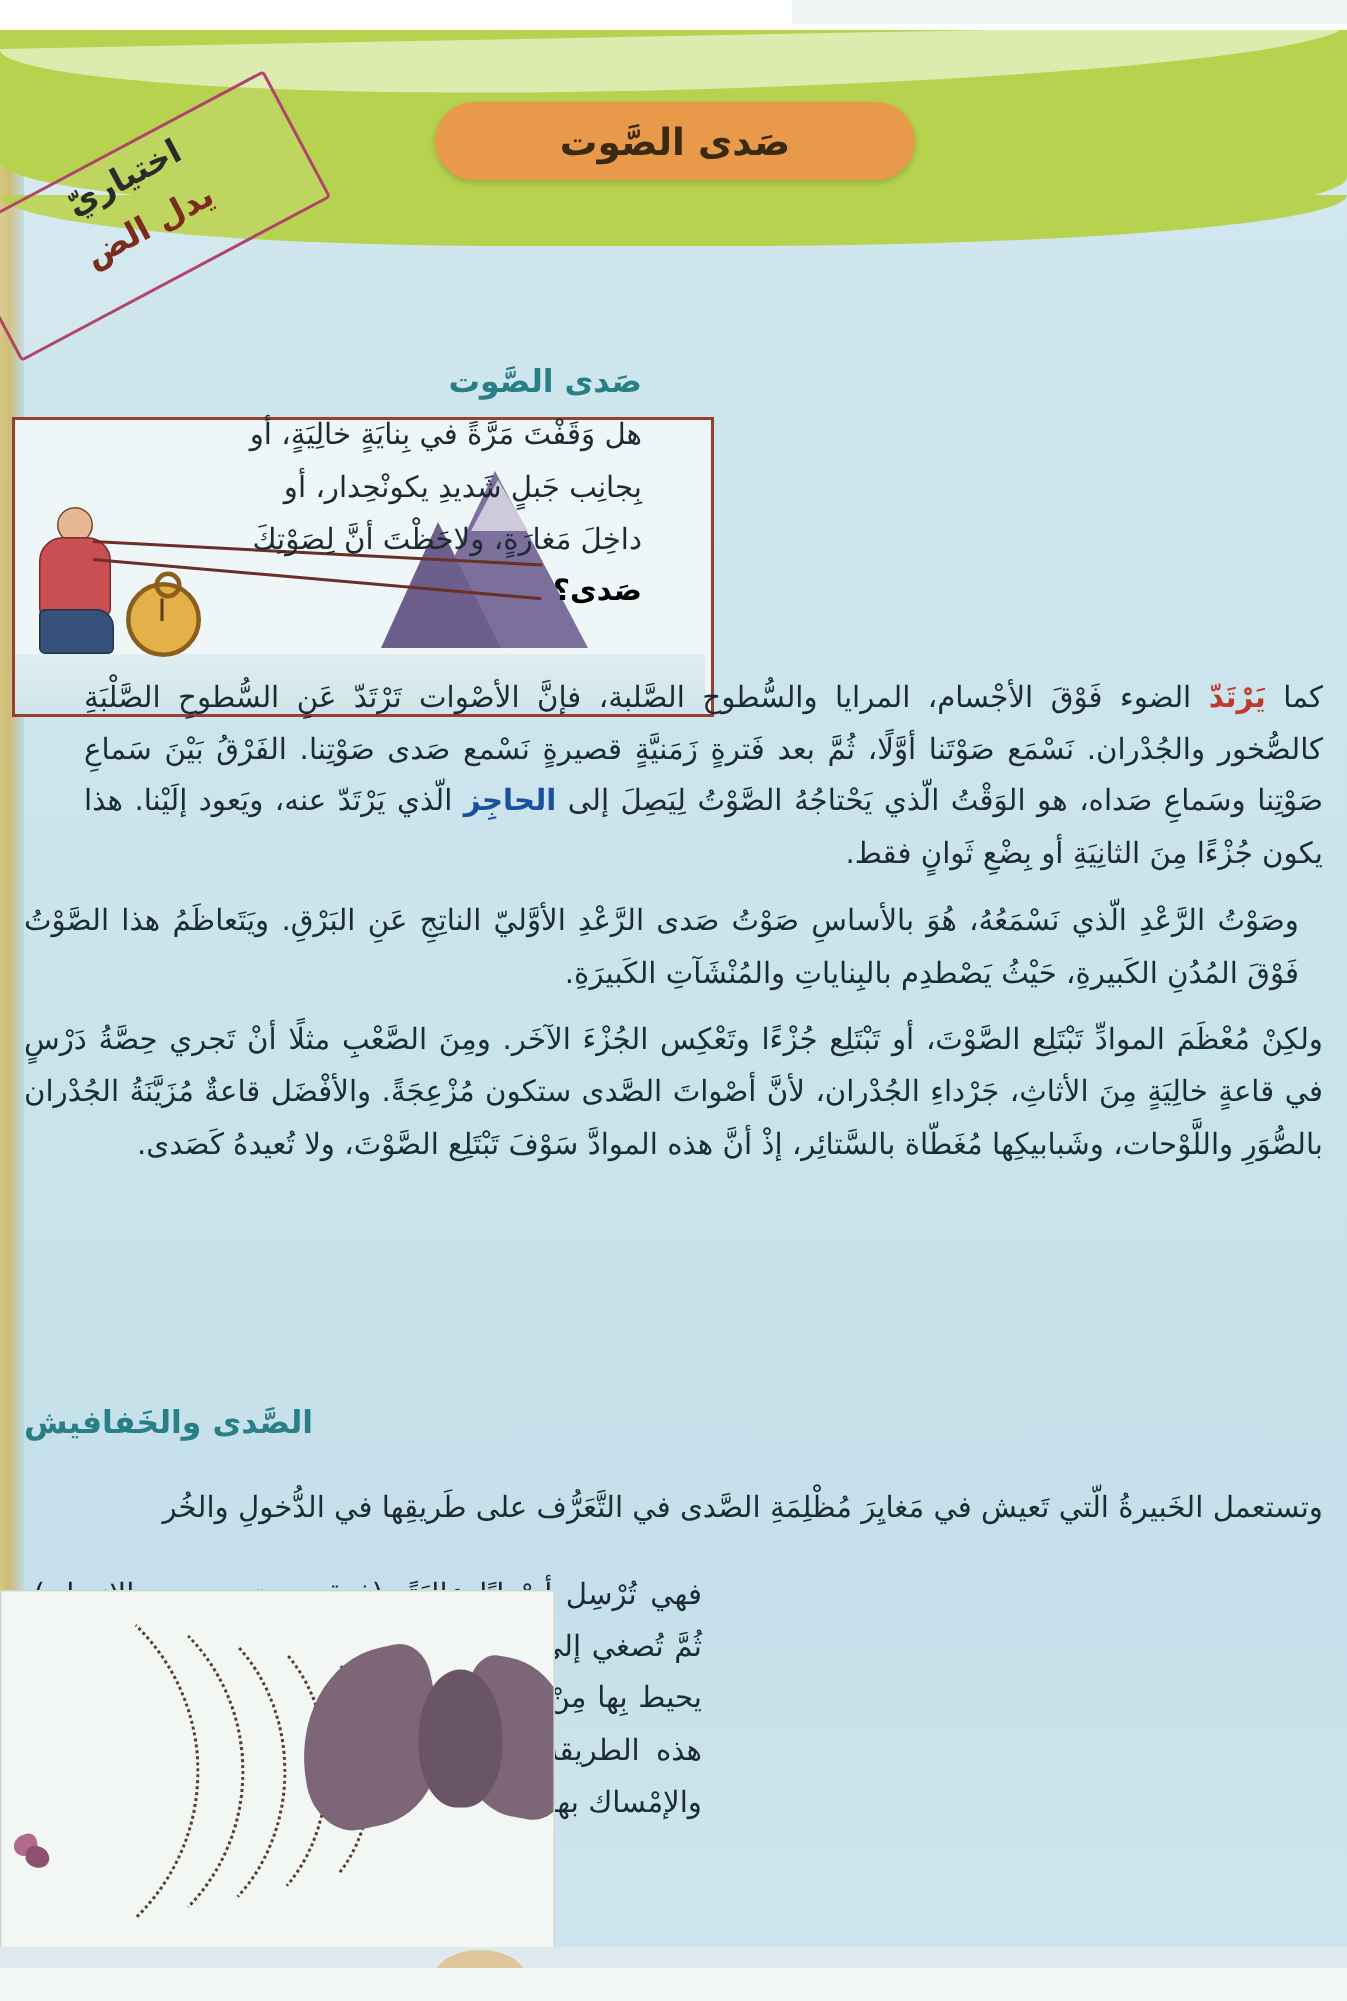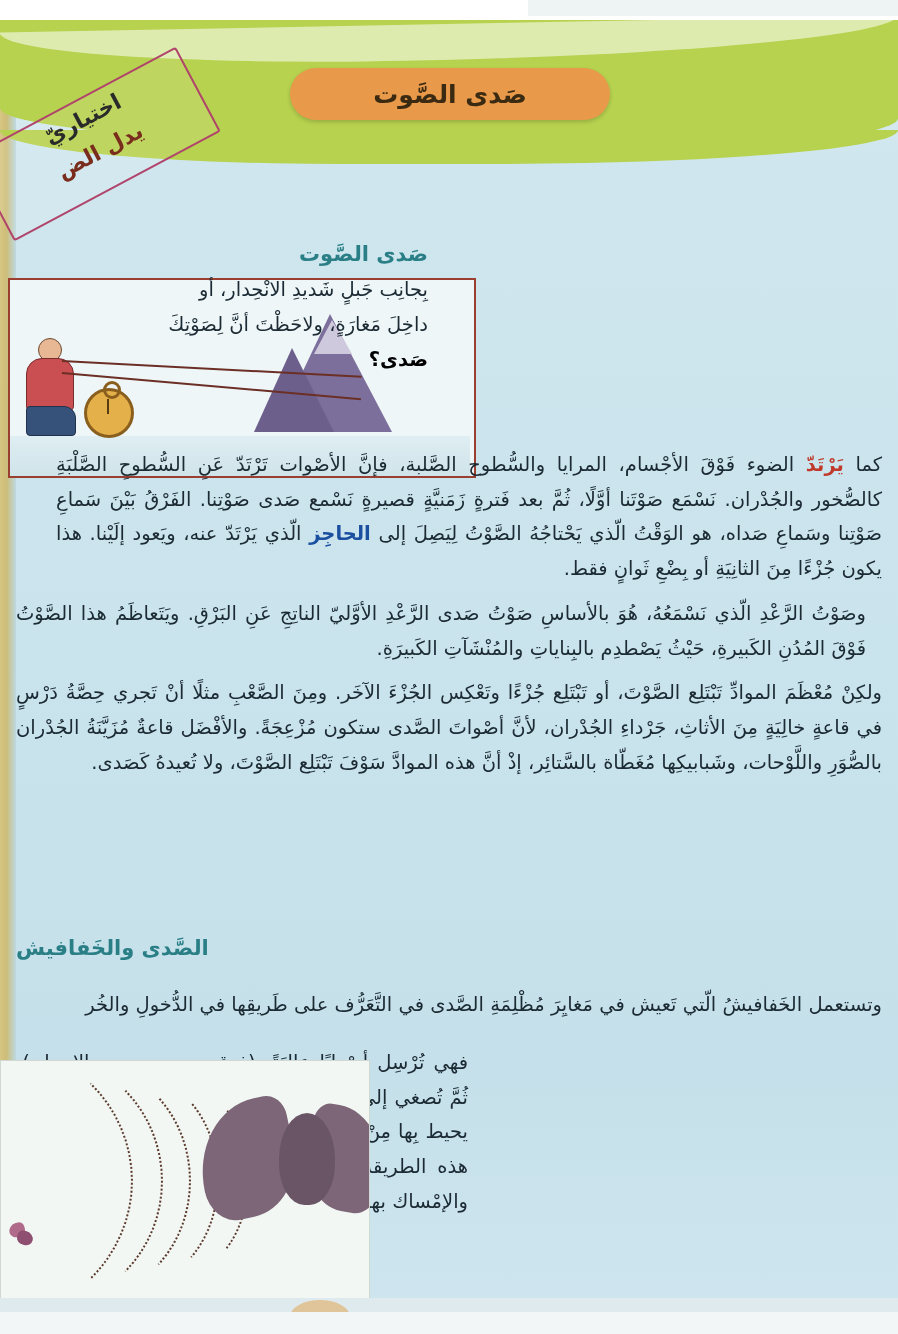--- a/index.html
+++ b/index.html
@@ -256,35 +256,36 @@
   </div>
   <div class="ray" style="left:52px;top:80px;width:300px;transform:rotate(3deg);"></div>
   <div class="ray" style="left:52px;top:92px;width:300px;transform:rotate(5deg);"></div>
   <div class="clock">
       <div class="ring"></div>
     </div>
 </div>
 
 <div class="txt block-intro">
   <div class="hd">صَدى الصَّوت</div>
-  <div>بِجانِب جَبلٍ شَديدِ الانْحِدار، أو</div>
+  <div>هل وَقَفْتَ مَرَّةً في بِنايَةٍ خالِيَةٍ، أو</div>
+  <div>بِجانِب جَبلٍ شَديدِ يكونْحِدار، أو</div>
   <div>داخِلَ مَغارَةٍ، ولاحَظْتَ أنَّ لِصَوْتِكَ</div>
   <div class="hd-red">صَدى؟</div>
 </div>
 
 <div class="txt block-main">
   <p style="margin:0 0 10px 0;padding-left:40px;">
     <span>كما </span><span class="accent-red">يَرْتَدّ</span><span> الضوء فَوْقَ الأجْسام، المرايا والسُّطوح الصَّلبة، فإنَّ الأصْوات تَرْتَدّ عَنِ السُّطوحِ الصَّلْبَةِ كالصُّخور والجُدْران. نَسْمَع صَوْتَنا أوَّلًا، ثُمَّ بعد فَترةٍ زَمَنيَّةٍ قصيرةٍ نَسْمع صَدى صَوْتِنا. الفَرْقُ بَيْنَ سَماعِ صَوْتِنا وسَماعِ صَداه، هو الوَقْتُ الّذي يَحْتاجُهُ الصَّوْتُ لِيَصِلَ إلى </span><span class="accent-blue">الحاجِز</span><span> الّذي يَرْتَدّ عنه، ويَعود إلَيْنا. هذا يكون جُزْءًا مِنَ الثانِيَةِ أو بِضْعِ ثَوانٍ فقط.</span>
   </p>
   <p style="margin:0 16px 10px 0;">وصَوْتُ الرَّعْدِ الّذي نَسْمَعُهُ، هُوَ بالأساسِ صَوْتُ صَدى الرَّعْدِ الأوَّليّ الناتِجِ عَنِ البَرْقِ. ويَتَعاظَمُ هذا الصَّوْتُ فَوْقَ المُدُنِ الكَبيرةِ، حَيْثُ يَصْطدِم بالبِناياتِ والمُنْشَآتِ الكَبيرَةِ.</p>
   <p style="margin:0;">ولكِنْ مُعْظَمَ الموادِّ تَبْتَلِع الصَّوْتَ، أو تَبْتَلِع جُزْءًا وتَعْكِس الجُزْءَ الآخَر. ومِنَ الصَّعْبِ مثلًا أنْ تَجري حِصَّةُ دَرْسٍ في قاعةٍ خالِيَةٍ مِنَ الأثاثِ، جَرْداءِ الجُدْران، لأنَّ أصْواتَ الصَّدى ستكون مُزْعِجَةً. والأفْضَل قاعةٌ مُزَيَّنَةُ الجُدْران بالصُّوَرِ واللَّوْحات، وشَبابيكِها مُغَطّاة بالسَّتائِر، إذْ أنَّ هذه الموادَّ سَوْفَ تَبْتَلِع الصَّوْتَ، ولا تُعيدهُ كَصَدى.</p>
 </div>
 
 <div class="txt block-bats-h hd">الصَّدى والخَفافيش</div>
-<div class="txt block-bats">وتستعمل الخَفافيشُ الّتي تَعيش في مَغايِرَ مُظْلِمَةِ الصَّدى في التَّعَرُّف على طَريقِها في الدُّخولِ والخُر</div>
+<div class="txt block-bats">وتستعمل الخَبيرةُ الّتي تَعيش في مَغايِرَ مُظْلِمَةِ الصَّدى في التَّعَرُّف على طَريقِها في الدُّخولِ والخُر</div>
 <div class="txt block-bats-narrow">فهي تُرْسِل أصْواتًا عالِيَةً. (فوق مستوى سمع الإنسان)، ثُمَّ تُصغي إلى ارتداد هذه الأصوات إلى آذانها، فتتعرف ما يحيط بِها مِنْ أجسامٍ. فكأنَّها ترى بآذانِها. بل هي تستعمل هذه الطريقة في التَّعَرُّفِ على فرائسها مِنَ الحشرات والإمْساك بها.</div>
 
 <div class="fig-bat">
   <div class="arc" style="right:120px;top:26px;width:120px;height:180px;"></div>
   <div class="arc" style="right:150px;top:14px;width:160px;height:206px;"></div>
   <div class="arc" style="right:178px;top:4px;width:200px;height:228px;"></div>
   <div class="arc" style="right:206px;top:-8px;width:244px;height:252px;"></div>
   <div class="arc" style="right:236px;top:-20px;width:286px;height:276px;"></div>
   <div class="wing-l"></div>
   <div class="wing-r"></div>

